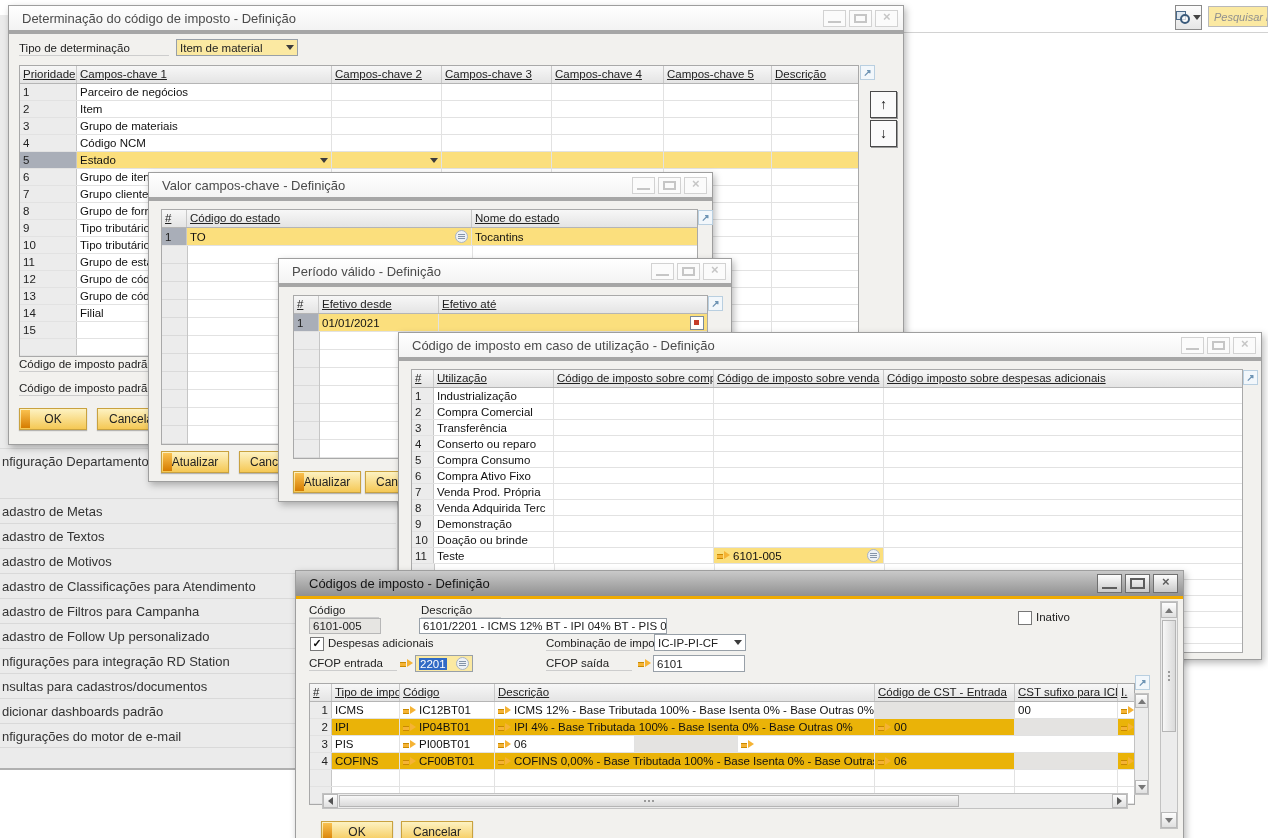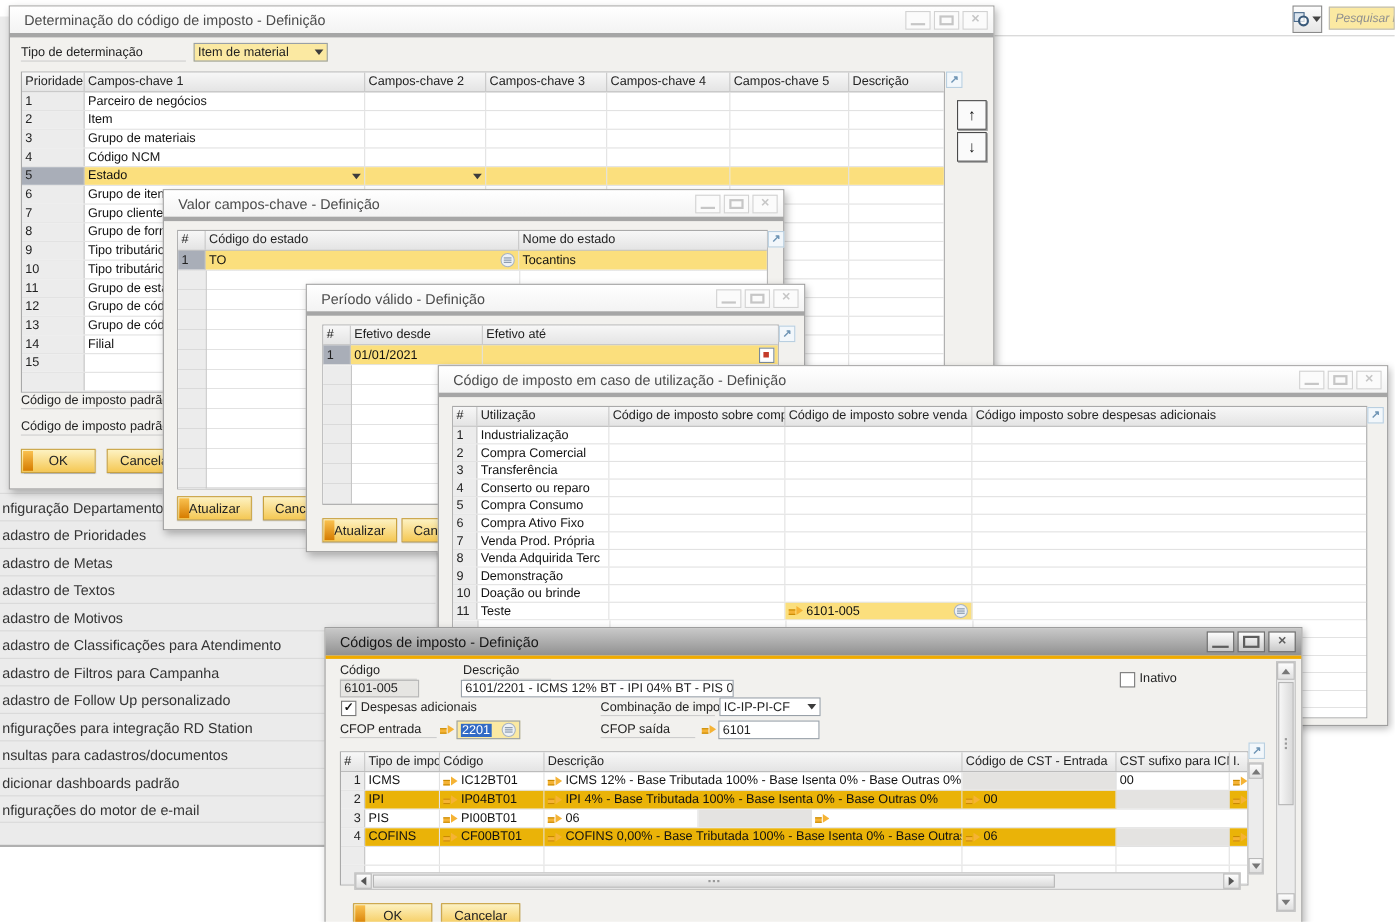--- a/index.html
+++ b/index.html
@@ -21,21 +21,21 @@
   #w5 .ttl{color:#151515;}
   #w5 .tline{top:25px;height:3px;background:#f0ab00;}
   #w5 .wb{width:23px;height:17px;border:1px solid #6f6f6f;background:linear-gradient(#fdfdfd,#c9c9c9);}
   #w5 .sym-min{background:#5d5d5d;}
   #w5 .sym-max{border-color:#5d5d5d;}
   #w5 .sym-x{color:#5d5d5d;top:-1px;}
   
   .grid{position:absolute;background:#fff;border:1px solid #a9a9a9;box-sizing:content-box;}
   .ghead{display:flex;height:18px;background:linear-gradient(#f7f7f7,#e4e4e4);border-bottom:1px solid #b5b5b5;box-sizing:border-box;}
   .hc{font-size:11.5px;color:#222;padding:2px 3px 0 3px;border-right:1px solid #c8c8c8;box-sizing:border-box;
-      white-space:nowrap;overflow:hidden;}
+      white-space:nowrap;overflow:hidden;text-decoration:underline;}
   .grow{display:flex;height:17px;border-bottom:1px solid #e2e2e2;box-sizing:border-box;}
   .gc{font-size:11.5px;color:#111;box-sizing:border-box;border-right:1px solid #e2e2e2;padding:0 3px;
       white-space:nowrap;overflow:hidden;display:flex;align-items:center;gap:3px;}
   .rn{background:#ececec;border-right:1px solid #c6c6c6;color:#222;}
   .sel .rn{background:#a9aeb8;}
   .yellow{background:#fbdf7d;}
   .alt .gc{background:#eab308;}
   .alt .gc.rn{background:#ececec;}
   .dis{background:#e4e3e1 !important;}
   
@@ -111,21 +111,20 @@
 </style>
 </head>
 <body>
 
 <div id="screen">
 
   <div id="topline"></div>
 
   <div id="menu-panel">
     <div class="menu-item" style="top:433px">nfiguração Departamentos</div>
-    <div class="menu-item" style="top:458px">adastro de Prioridades</div>
     <div class="menu-item" style="top:483px">adastro de Metas</div>
     <div class="menu-item" style="top:508px">adastro de Textos</div>
     <div class="menu-item" style="top:533px">adastro de Motivos</div>
     <div class="menu-item" style="top:558px">adastro de Classificações para Atendimento</div>
     <div class="menu-item" style="top:583px">adastro de Filtros para Campanha</div>
     <div class="menu-item" style="top:608px">adastro de Follow Up personalizado</div>
     <div class="menu-item" style="top:633px">nfigurações para integração RD Station</div>
     <div class="menu-item" style="top:683px">dicionar dashboards padrão</div>
     <div class="menu-item" style="top:658px">nsultas para cadastros/documentos</div>
     <div class="menu-item" style="top:708px;border-bottom:1px solid #d9d9d9">nfigurações do motor de e-mail</div>

